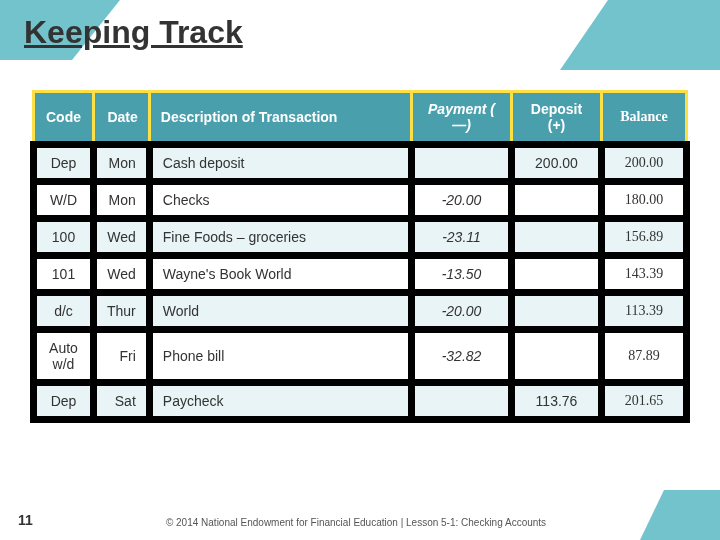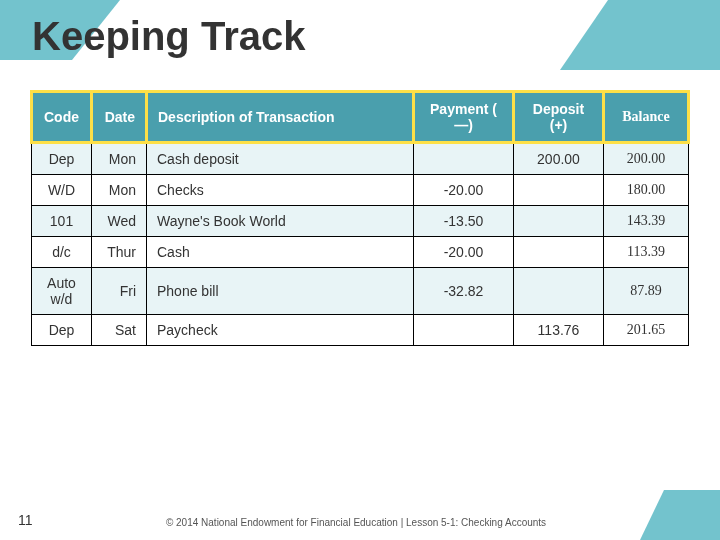--- a/index.html
+++ b/index.html
@@ -35,24 +35,25 @@
       bottom: 0; right: 0;
       width: 80px; height: 50px;
       background: #5bb8c4;
       clip-path: polygon(30% 0, 100% 0, 100% 100%, 0 100%);
       opacity: 0.85;
     }
 
     .page-title {
       position: absolute;
       top: 14px;
-      left: 32px;
-      font-size: 40px;
+      left: 24px;
+      font-size: 32px;
       font-weight: bold;
       color: #333333;
+      text-decoration: underline;
     }
 
     .table-container {
       position: absolute;
       top: 90px;
       left: 30px;
       right: 30px;
     }
 
     table {
@@ -76,48 +77,48 @@
     tbody tr:nth-child(odd) {
       background: #e8f4f6;
     }
 
     tbody tr:nth-child(even) {
       background: #ffffff;
     }
 
     tbody td {
       padding: 7px 10px;
-      border: 1px solid #000000;
+      border: 7px solid #000000;
       color: #333333;
       font-size: 14px;
     }
 
     .col-code { text-align: center; width: 60px; }
     .col-date { text-align: right; width: 55px; }
     .col-desc { text-align: left; }
-    .col-payment { text-align: center; width: 100px; }
+    .col-payment { text-align: center; width: 100px; font-style: italic; }
     .col-deposit { text-align: center; width: 90px; }
     .col-balance { text-align: center; width: 85px; font-family: Liberation Serif, serif; }
 
     .footer-text {
       position: absolute;
       bottom: 12px;
       left: 60px;
       right: 68px;
       font-size: 10px;
       color: #555555;
       text-align: center;
     }
 
     .page-num {
       position: absolute;
       bottom: 12px;
       left: 18px;
       font-size: 14px;
-      font-weight: normal;
+      font-weight: bold;
       color: #333333;
     }
   </style>
 </head>
 <body>
 
 <div class="corner-tl"></div>
 <div class="corner-tr"></div>
 <div class="corner-br"></div>
 
@@ -146,31 +147,39 @@
         </tr>
         <tr>
           <td class="col-code">W/D</td>
           <td class="col-date">Mon</td>
           <td class="col-desc">Checks</td>
           <td class="col-payment">-20.00</td>
           <td class="col-deposit"></td>
           <td class="col-balance">180.00</td>
         </tr>
         <tr>
+          <td class="col-code">100</td>
+          <td class="col-date">Wed</td>
+          <td class="col-desc">Fine Foods – groceries</td>
+          <td class="col-payment">-23.11</td>
+          <td class="col-deposit"></td>
+          <td class="col-balance">156.89</td>
+        </tr>
+        <tr>
           <td class="col-code">101</td>
           <td class="col-date">Wed</td>
           <td class="col-desc">Wayne's Book World</td>
           <td class="col-payment">-13.50</td>
           <td class="col-deposit"></td>
           <td class="col-balance">143.39</td>
         </tr>
         <tr>
           <td class="col-code">d/c</td>
           <td class="col-date">Thur</td>
-          <td class="col-desc">Cash</td>
+          <td class="col-desc">World</td>
           <td class="col-payment">-20.00</td>
           <td class="col-deposit"></td>
           <td class="col-balance">113.39</td>
         </tr>
         <tr>
           <td class="col-code">Auto w/d</td>
           <td class="col-date">Fri</td>
           <td class="col-desc">Phone bill</td>
           <td class="col-payment">-32.82</td>
           <td class="col-deposit"></td>

